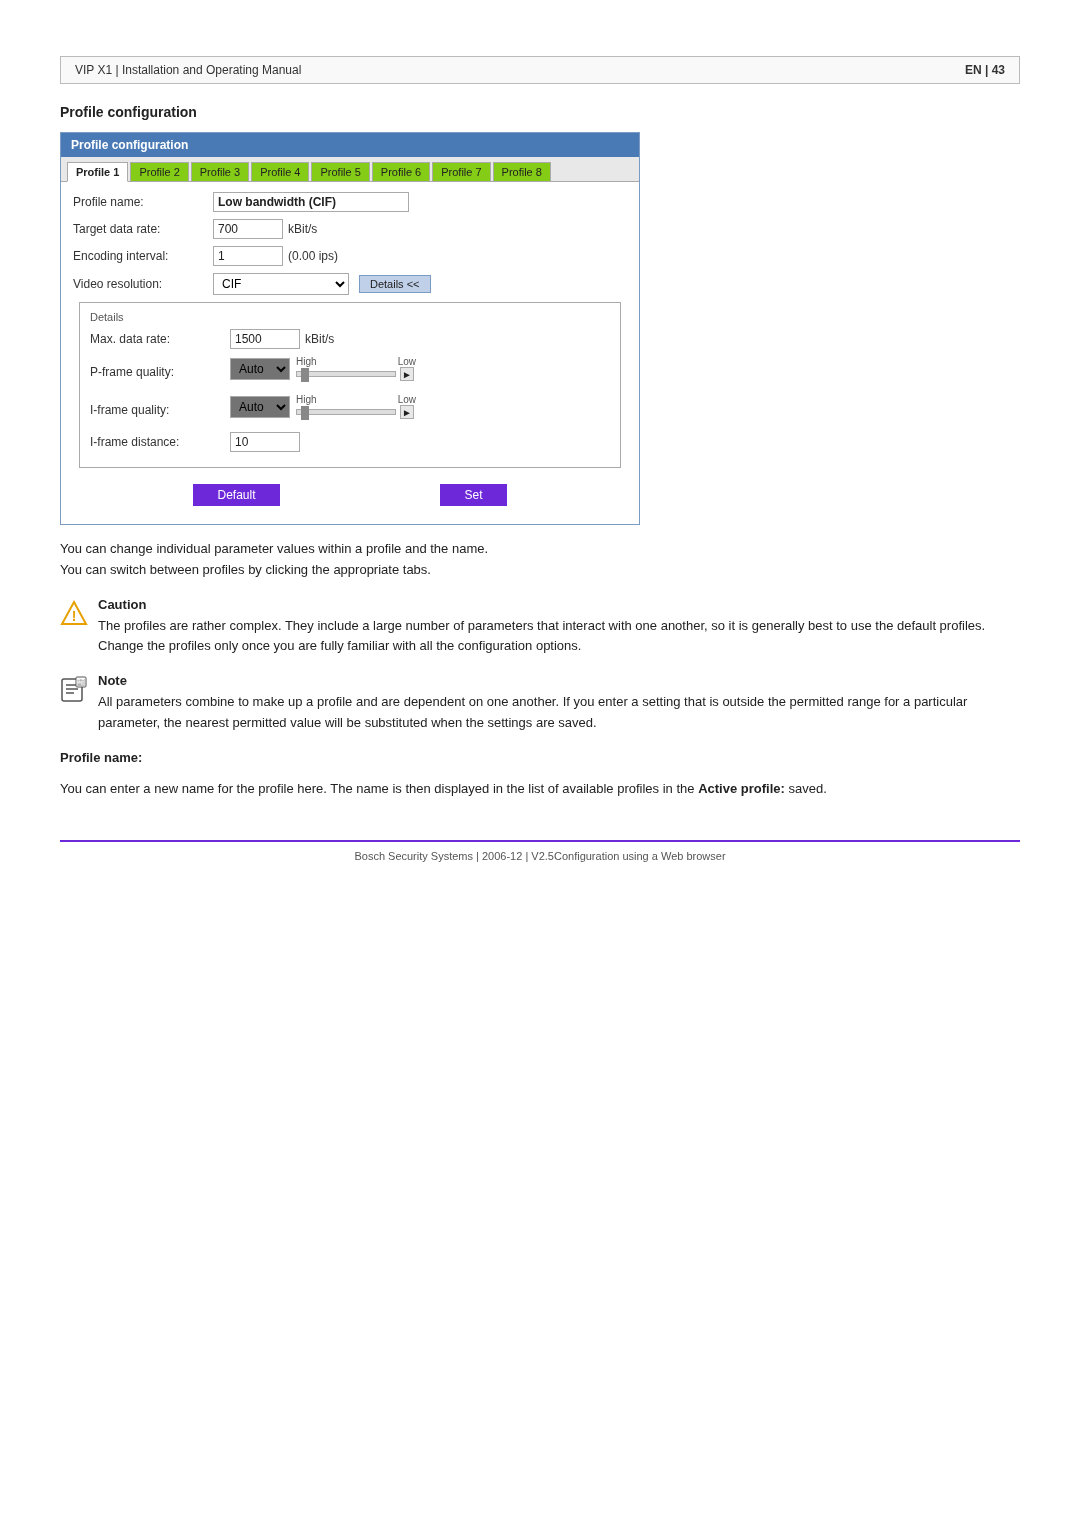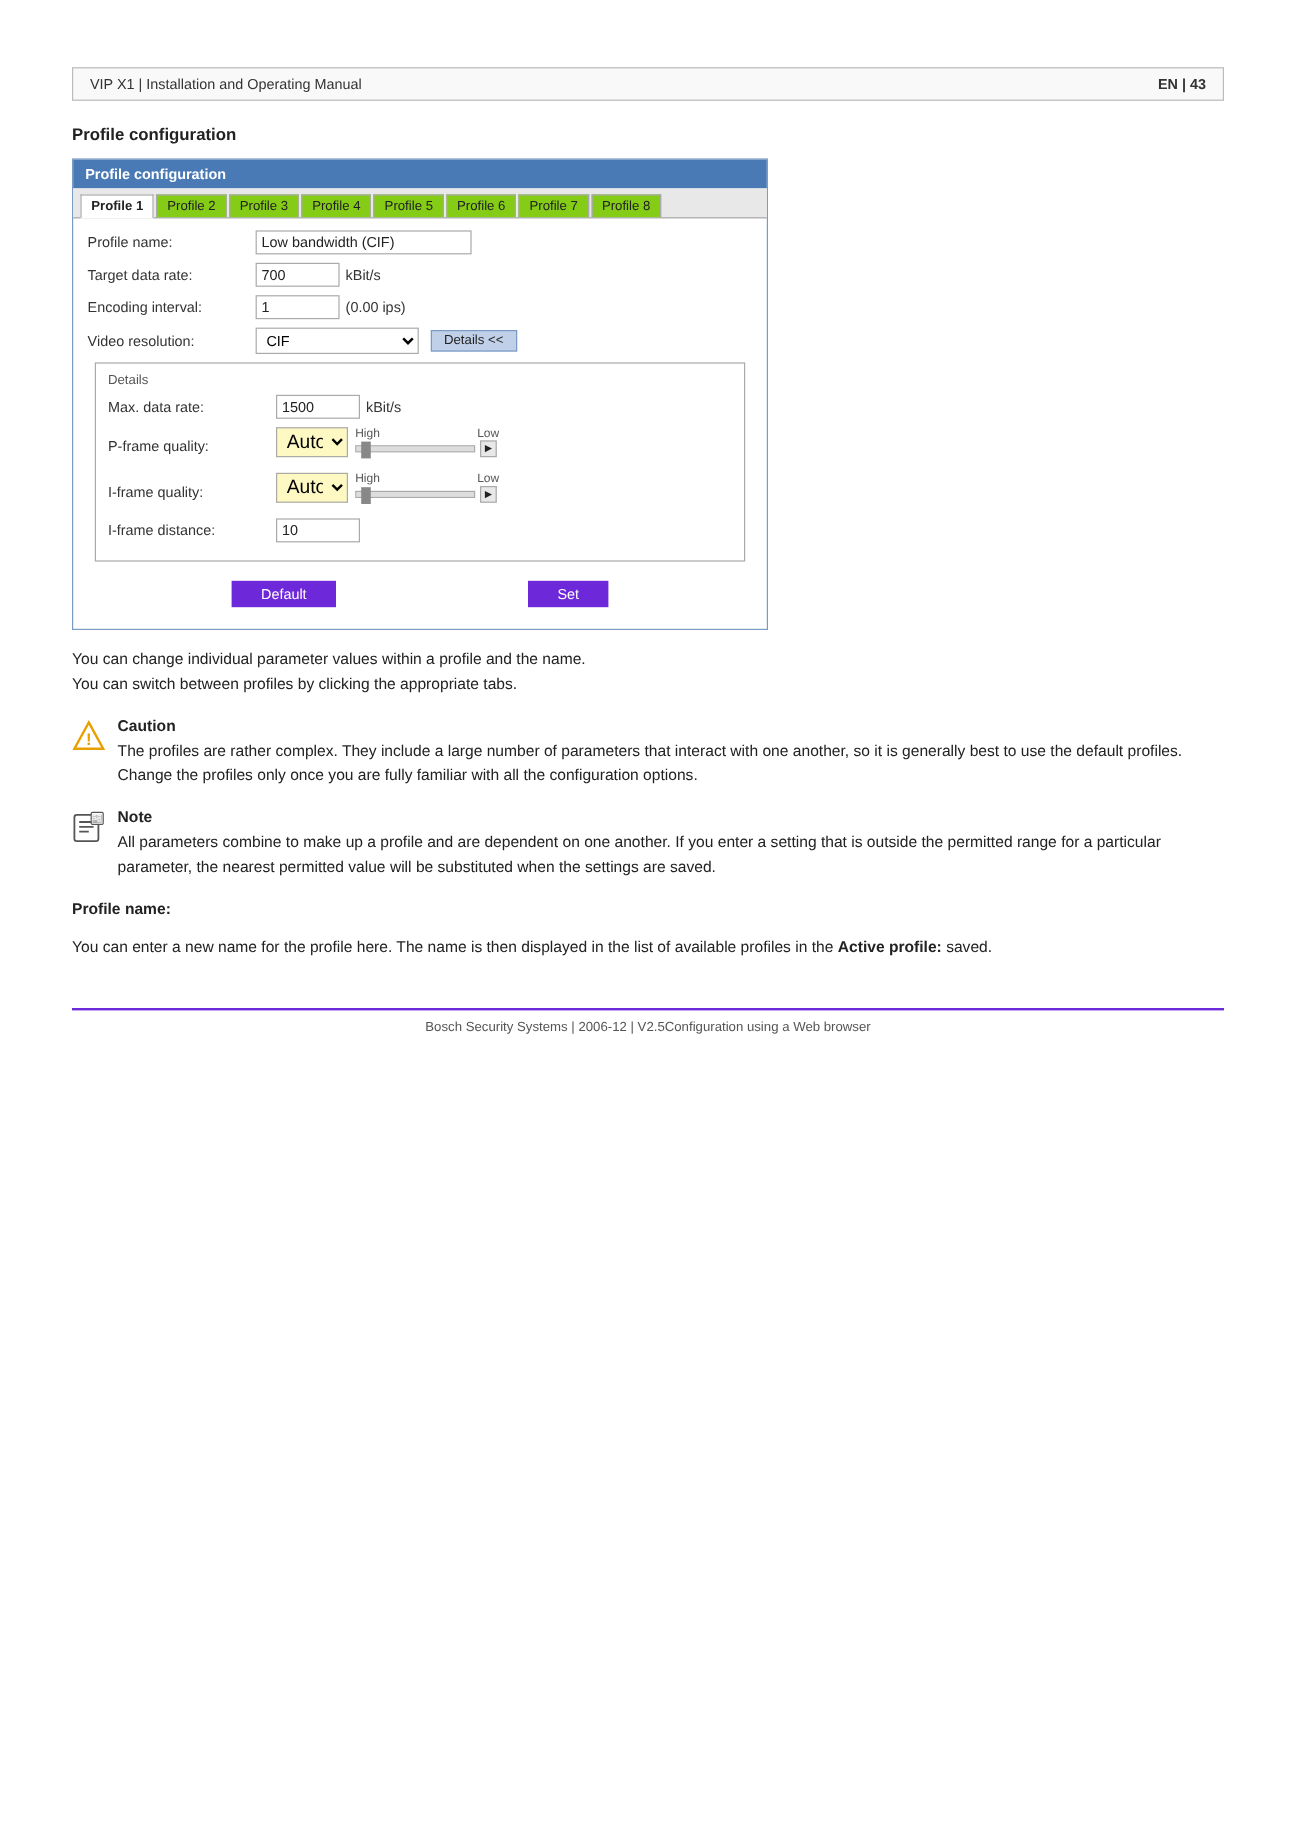--- a/index.html
+++ b/index.html
@@ -102,21 +102,22 @@
       flex-shrink: 0;
     }
     .form-input {
       border: 1px solid #aaa;
       background: #fff;
       font-size: 12px;
       padding: 2px 4px;
       color: #222;
     }
     .form-input-wide {
-      width: 180px;
+      width: 196px;
+      font-weight: bold;
     }
     .form-input-short {
       width: 70px;
     }
     .form-unit {
       font-size: 12px;
       margin-left: 5px;
       color: #333;
     }
 
@@ -153,22 +154,22 @@
     }
 
     
     .quality-row {
       display: flex;
       align-items: center;
       margin-bottom: 6px;
     }
     .quality-select {
       border: 1px solid #aaa;
-      background: #fef9c3;
-      font-size: 16px;
+      background: #737373;
+      font-size: 12px;
       padding: 2px 4px;
       width: 60px;
     }
     .slider-container {
       display: flex;
       flex-direction: column;
       margin-left: 6px;
     }
     .slider-labels {
       display: flex;

